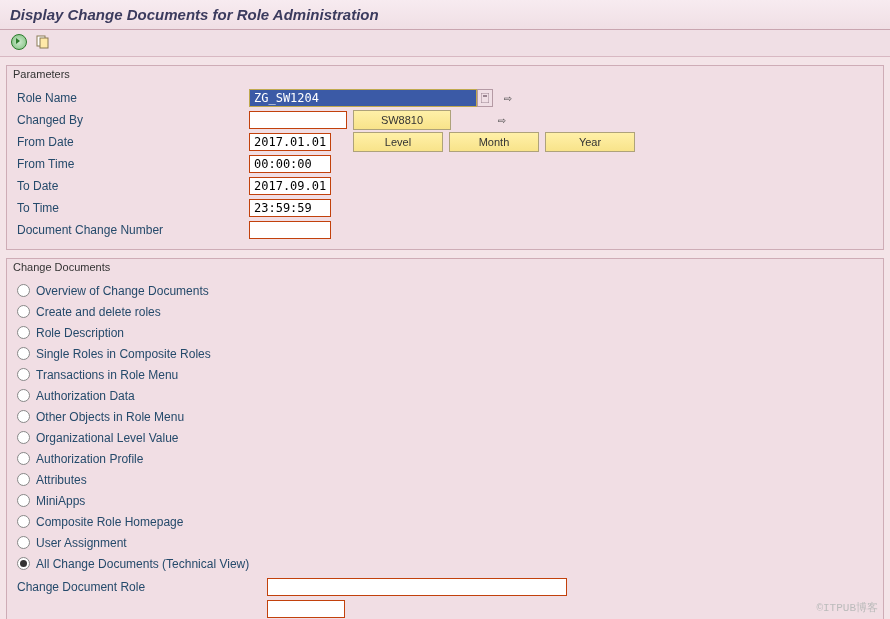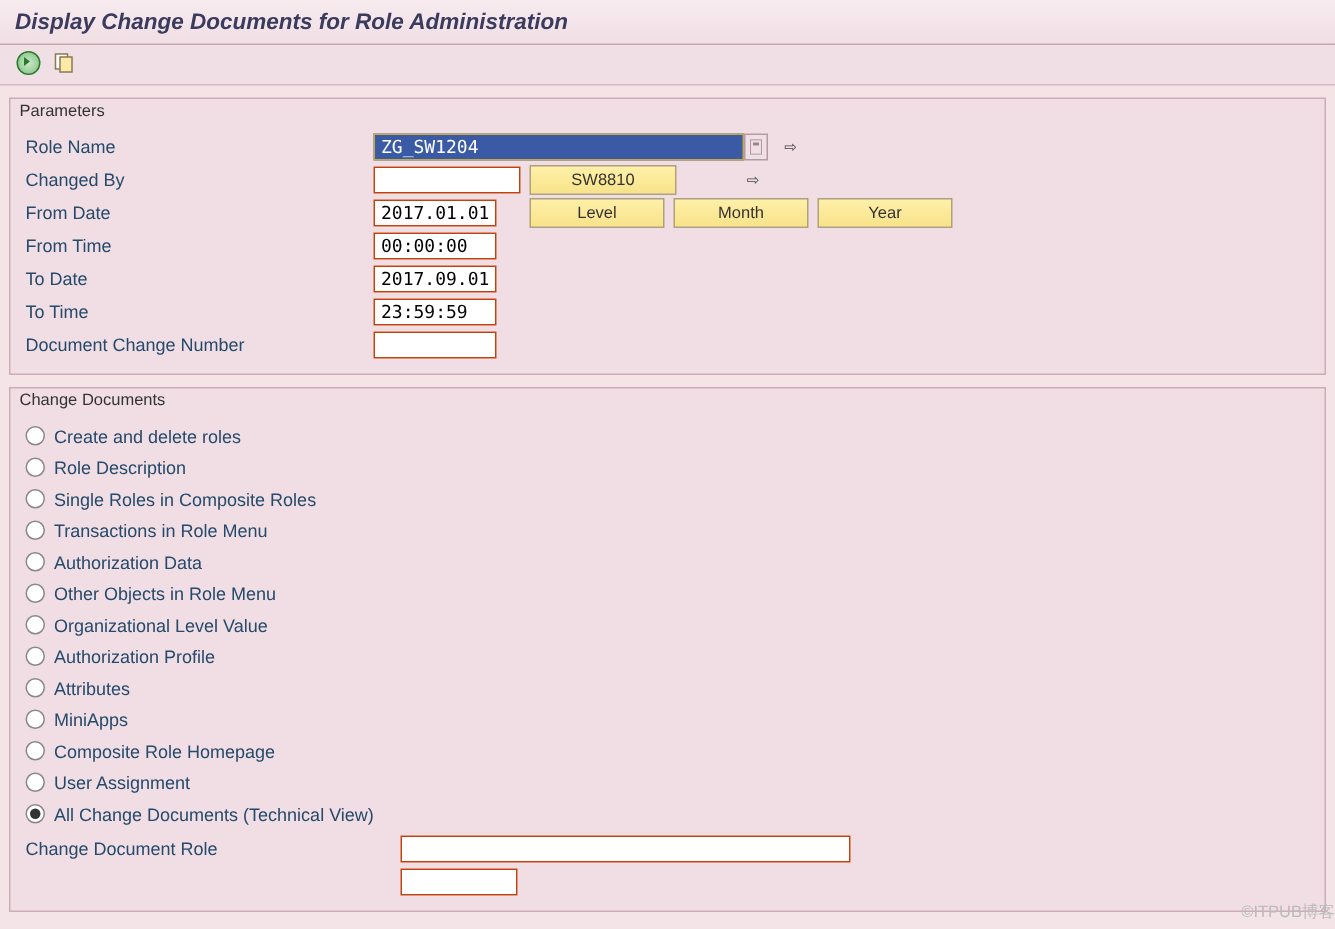--- a/index.html
+++ b/index.html
@@ -8,32 +8,32 @@
   .toolbar{background:#f0dfe5;border-bottom:1px solid #d8b8c2;padding:3px 10px 5px 10px;display:flex;gap:6px;align-items:center;}
   .toolbtn{width:18px;height:18px;display:inline-flex;align-items:center;justify-content:center;cursor:pointer;}
   
   .fs{border:1px solid #ceacb6;margin:8px 6px 0 6px;background:#f1dee4;}
   .fs-title{font-size:11px;color:#333;padding:2px 6px;border-bottom:1px solid transparent;}
   .fs-body{padding:4px 6px 8px 6px;}
   .row{display:flex;align-items:center;height:22px;}
   .label{width:232px;color:#254a6b;font-size:12px;padding-left:4px;}
   .inp{border:1px solid #c2410c;background:#fff;height:18px;font-family:monospace;font-size:12px;padding:0 4px;box-sizing:border-box;}
   .inp.w80{width:82px;}
-  .inp.w228{width:247px;}
+  .inp.w228{width:228px;}
   .inp.w300{width:300px;}
   .sel-high{border:1px solid #7a6a2e;background:#fff07a;}
   .btn{border:1px solid #aea27a;background:linear-gradient(#fff0a8,#f8e38a);height:20px;min-width:90px;text-align:center;display:inline-flex;align-items:center;justify-content:center;font-size:11px;color:#333;cursor:pointer;box-sizing:border-box;margin-left:6px;}
   .btn.small{min-width:96px;}
   .searchhelp{width:14px;height:16px;border:1px solid #b59aa4;background:#f0dfe5;display:inline-flex;align-items:center;justify-content:center;margin-left:0;cursor:pointer;}
   .multi{width:18px;height:16px;display:inline-flex;align-items:center;justify-content:center;margin-left:6px;cursor:pointer;color:#444;font-size:10px;}
   .radio-row{display:flex;align-items:center;height:21px;padding-left:4px;gap:6px;}
   .radio{appearance:none;-webkit-appearance:none;width:13px;height:13px;border:1px solid #888;border-radius:50%;background:#fff;position:relative;cursor:pointer;margin:0;}
   .radio:checked::after{content:"";position:absolute;left:2px;top:2px;width:7px;height:7px;border-radius:50%;background:#333;}
   .radio-label{color:#254a6b;font-size:12px;}
-  .watermark{position:absolute;right:0;bottom:4px;color:#bbb;font-size:11px;}
+  .watermark{position:absolute;right:12px;bottom:4px;color:#bbb;font-size:11px;font-family:Liberation Mono, monospace;}
   .greencircle{width:14px;height:14px;border-radius:50%;border:1px solid #2b7a2b;background:radial-gradient(#cfe9cf,#7bbf7b);position:relative;}
   .greencircle::after{content:"";position:absolute;left:4px;top:3px;width:0;height:0;border-left:4px solid #2b7a2b;border-top:3px solid transparent;border-bottom:3px solid transparent;}
   .docicon svg{display:block;}
 </style>
 </head>
 <body>
 
 <div class="titlebar">Display Change Documents for Role Administration</div>
 
 <div class="toolbar">
@@ -93,20 +93,24 @@
       <div class="label">Document Change Number</div>
       <input class="inp w80" value="" style="">
     </div>
   </div>
 </div>
 
 <div class="fs">
   <div class="fs-title">Change Documents</div>
   <div class="fs-body" id="radios">
 
+    <div class="radio-row">
+        <input type="radio" name="cd" class="radio" style="">
+        <span class="radio-label">Overview of Change Documents</span>
+      </div>
       <div class="radio-row">
         <input type="radio" name="cd" class="radio" style="">
         <span class="radio-label">Create and delete roles</span>
       </div>
       <div class="radio-row">
         <input type="radio" name="cd" class="radio" style="">
         <span class="radio-label">Role Description</span>
       </div>
       <div class="radio-row">
         <input type="radio" name="cd" class="radio" style="">

